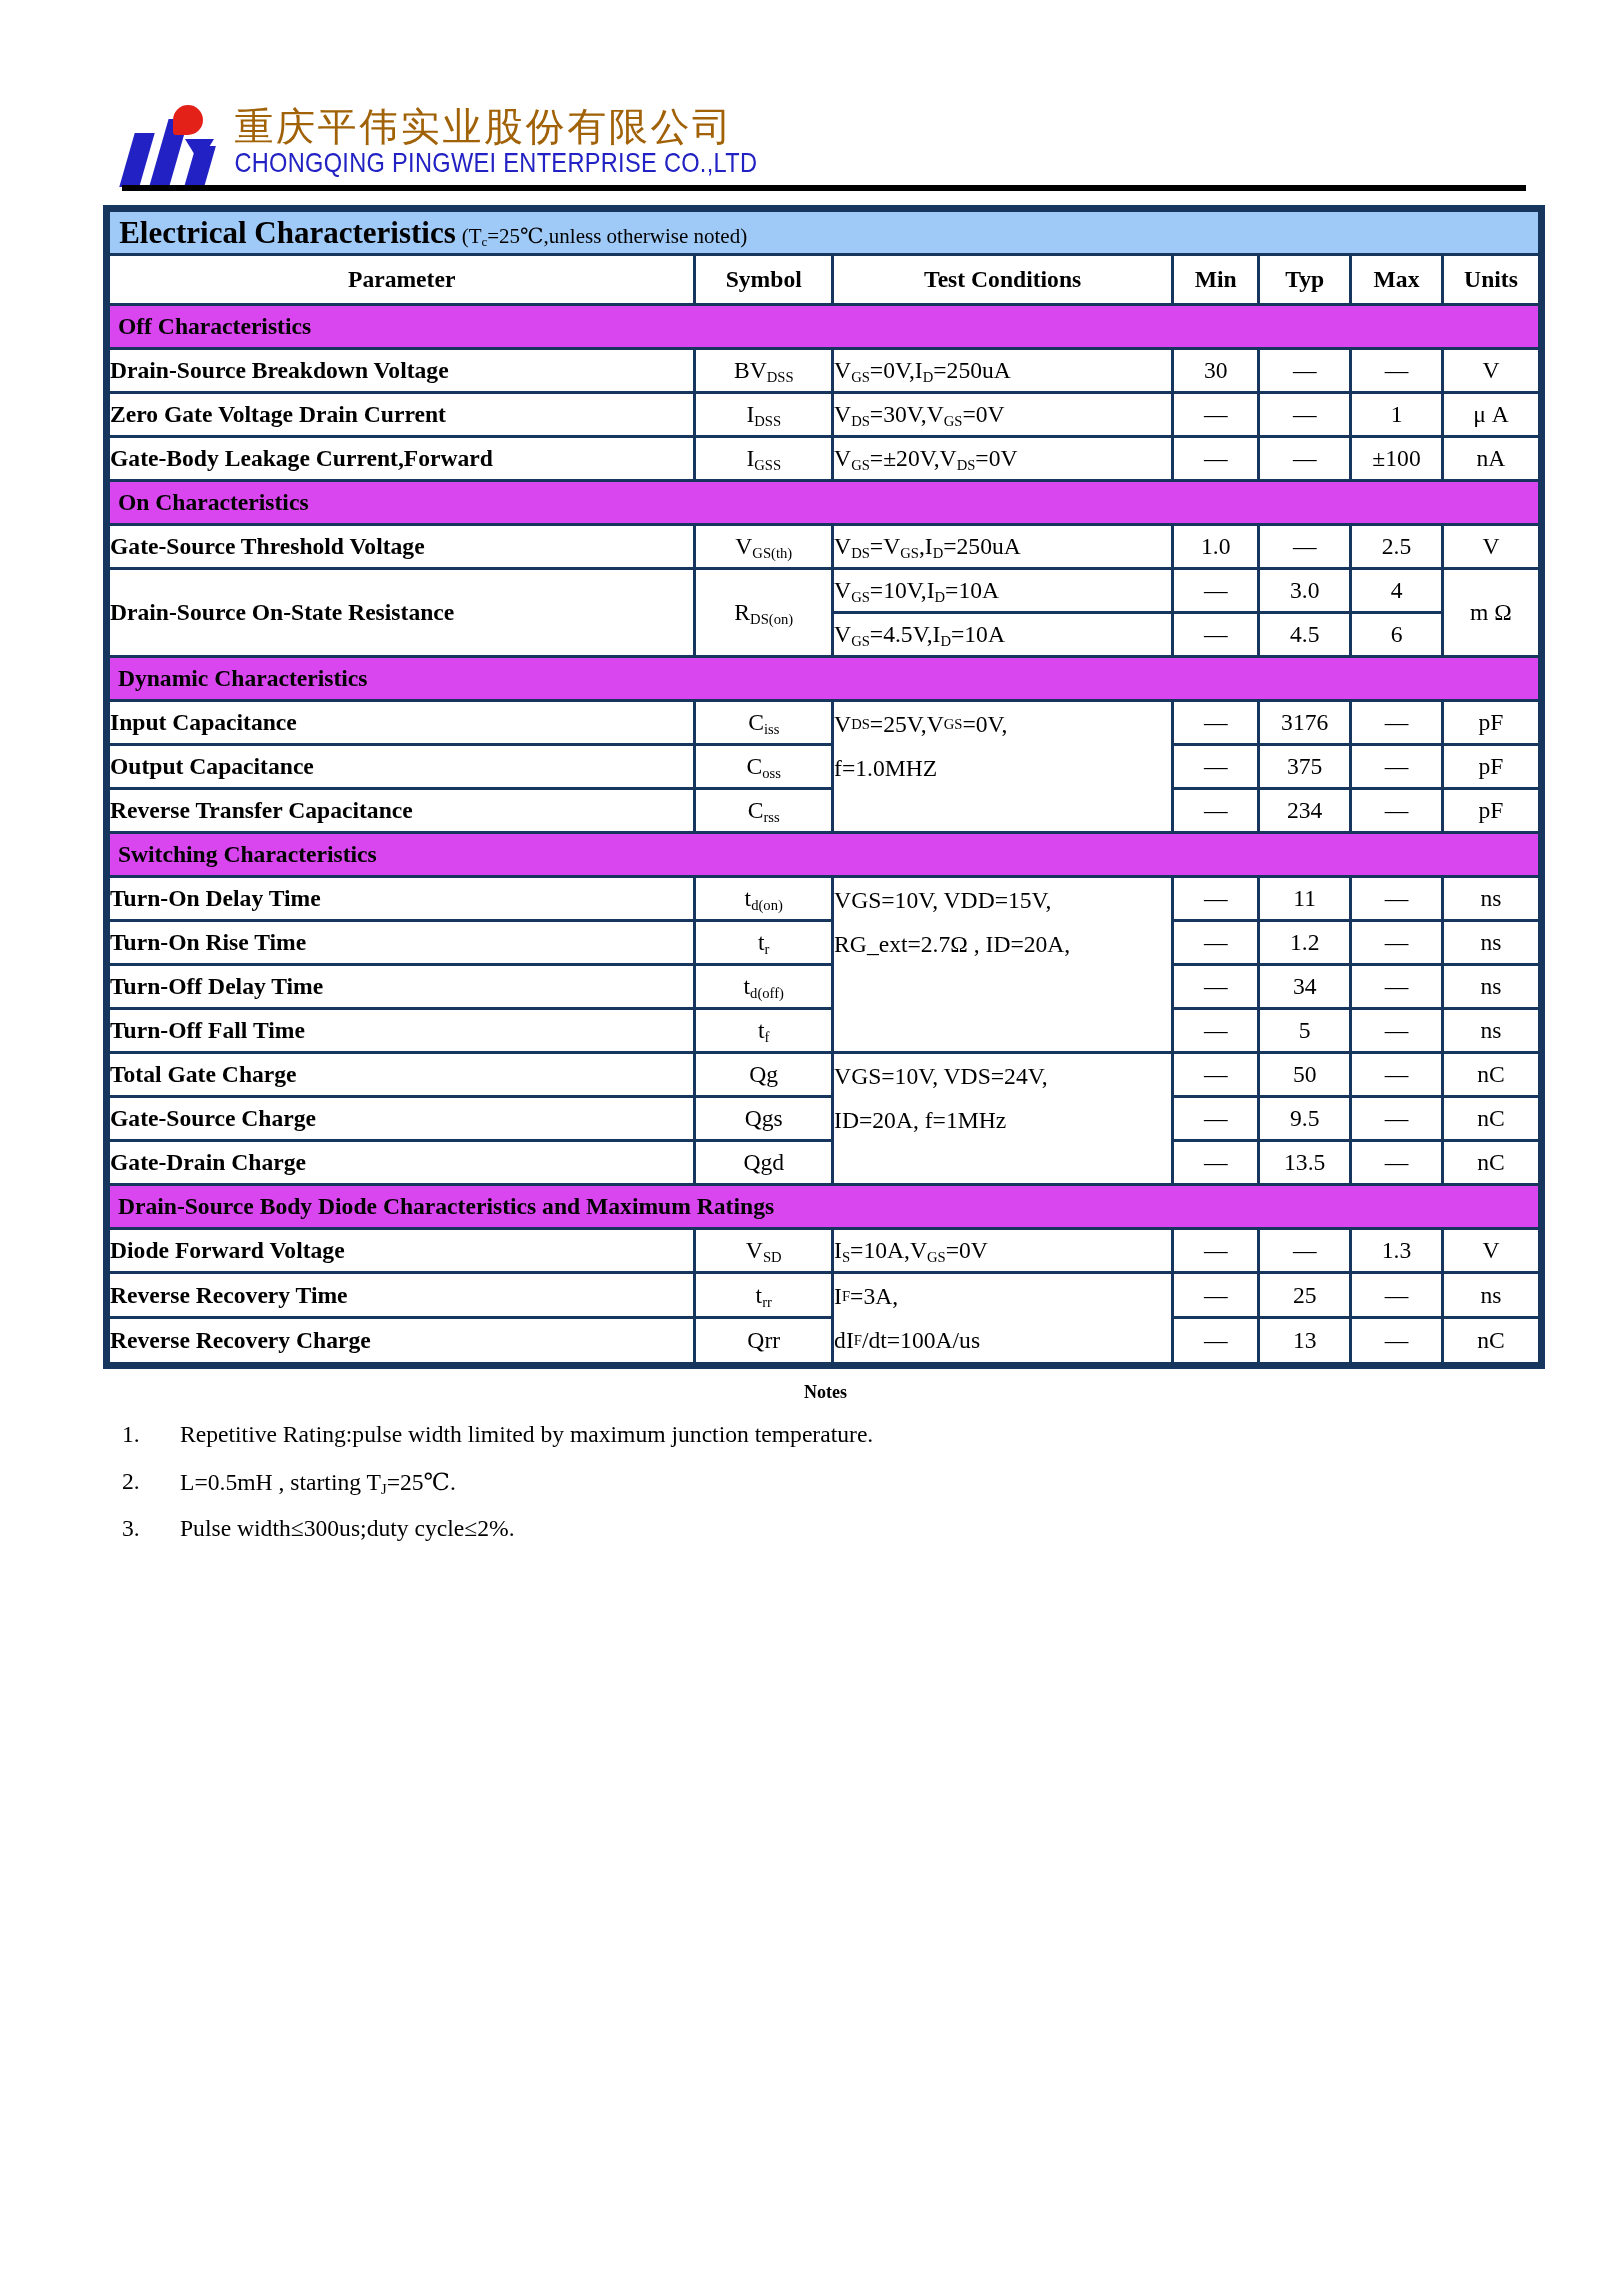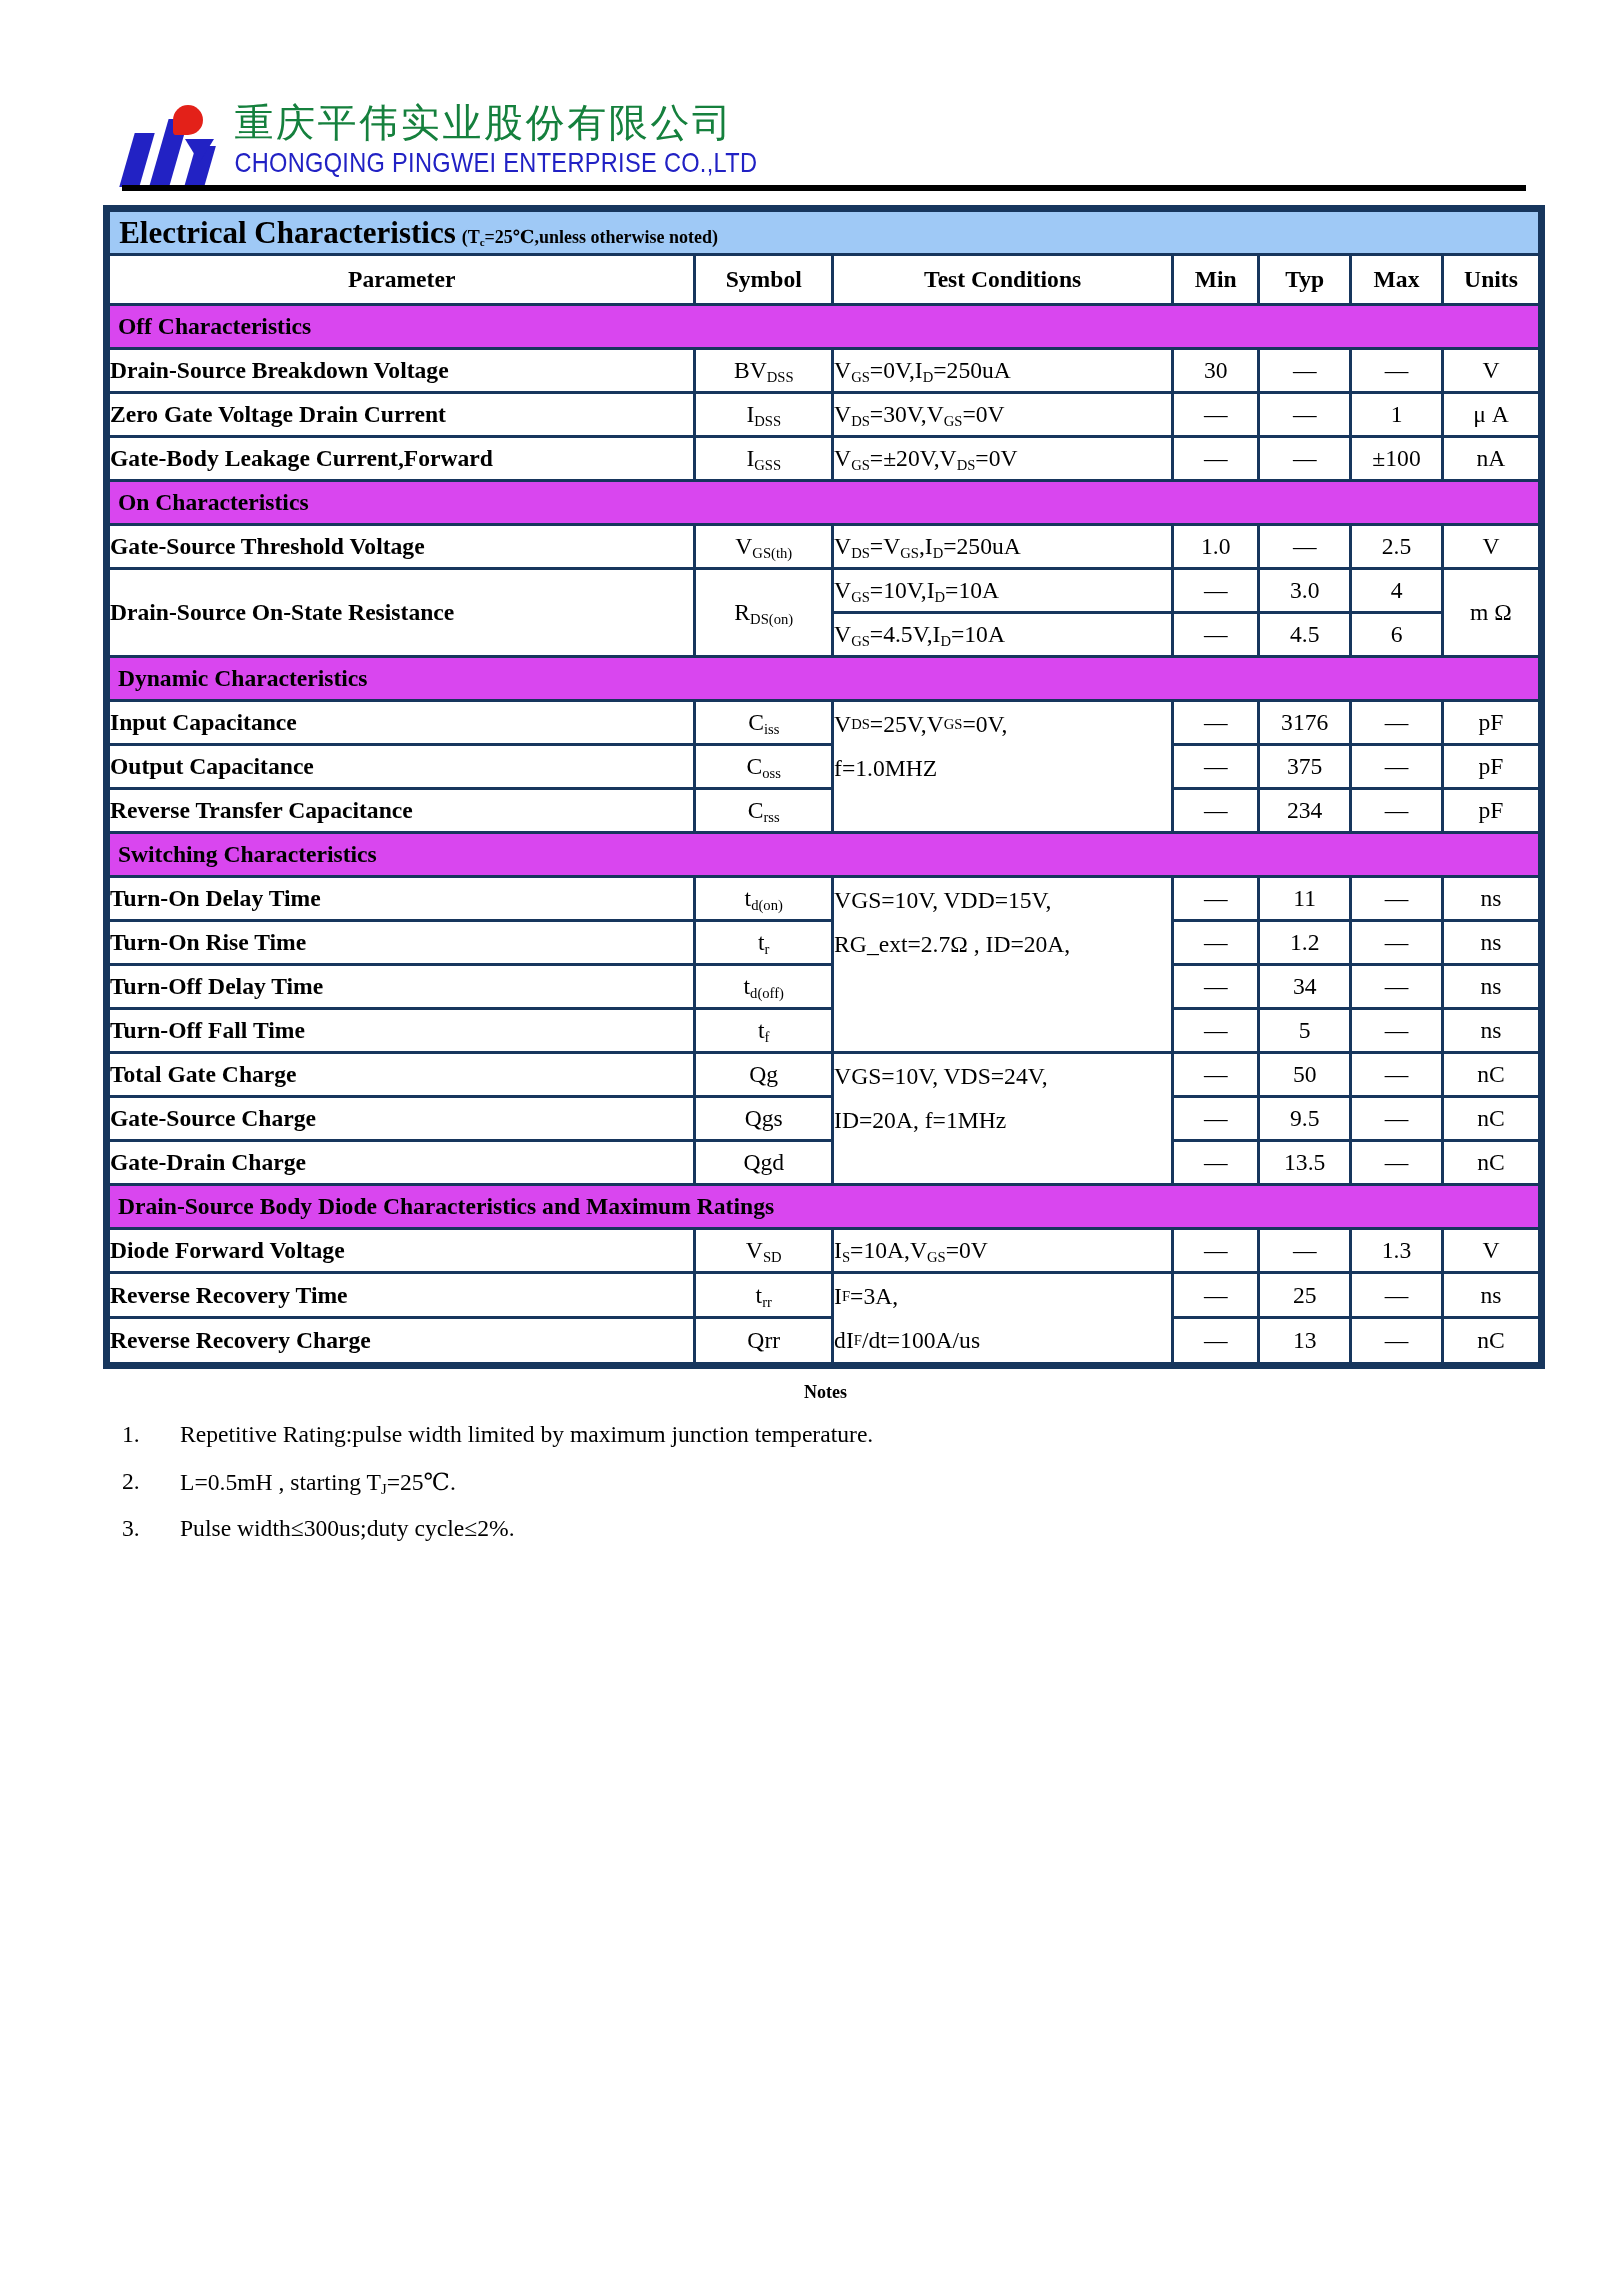--- a/index.html
+++ b/index.html
@@ -16,22 +16,22 @@
   .company-header{position:absolute;left:122px;top:105px;display:flex;align-items:flex-start;}
   .logo{position:relative;width:98px;height:82px;flex:0 0 auto;}
   .logo .bar{position:absolute;width:19.6px;background:#2222c4;transform:skewX(-16deg);}
   .logo .bar1{left:5.2px;top:27.5px;height:54px;}
   .logo .bar2{left:37px;top:14.4px;height:67px;}
   .logo .bar3{left:68px;top:41px;height:41px;}
   .logo .dot{position:absolute;left:51px;top:0px;width:30px;height:30px;background:#e32119;border-radius:50% 50% 50% 12%;}
   .logo .tri{position:absolute;left:63px;top:34px;width:29px;height:23.6px;background:#2222c4;clip-path:polygon(0 0,100% 0,50% 100%);}
   .company-names{margin-left:14.4px;}
   .company-cn{
-    font-size:39px;line-height:43px;color:#15803d;letter-spacing:2.6px;
-    font-family:Liberation Mono, monospace;font-weight:500;
+    font-size:39px;line-height:43px;color:#a16207;letter-spacing:2.6px;
+    font-family:Liberation Serif, serif;font-weight:500;
   }
   .company-en{
     font-size:23.6px;line-height:27.5px;color:#2121c4;letter-spacing:0.3px;
     font-family:"Liberation Sans","DejaVu Sans",sans-serif;
     transform:scaleY(1.15);transform-origin:top left;
   }
   .header-rule{position:absolute;left:122px;top:185px;width:1404px;height:5.9px;background:#000;}
 
   
   .char-table{
@@ -43,21 +43,21 @@
     border:3.9px solid #17365d;
     font-size:23.6px;
     padding:0;
     overflow:hidden;
   }
   .char-table{border:7.2px solid #17365d;}
   .title-row td{
     background:#9fc9f6;height:38px;text-align:left;padding-left:9.2px;
   }
   .tbl-title{font-weight:bold;font-size:31px;}
-  .tbl-title-note{font-size:18px;font-weight:bold;}
+  .tbl-title-note{font-size:21px;}
   .head-row th{height:47px;background:#fff;font-weight:bold;text-align:center;margin-top:37px;}
   .section-row td{
     background:#d946ef;height:41px;font-weight:bold;text-align:left;padding-left:7.9px;
   }
   .char-table td{height:41px;}
   .param{text-align:left;padding-left:10.5px;font-weight:bold;}
   .sym,.val,.units{text-align:center;}
   .cond{text-align:left;padding-left:11.8px;}
   .cond-merged{vertical-align:top;padding:0 0 0 11.8px;text-align:center;}
   .cond-line{height:44px;display:flex;align-items:center;}

